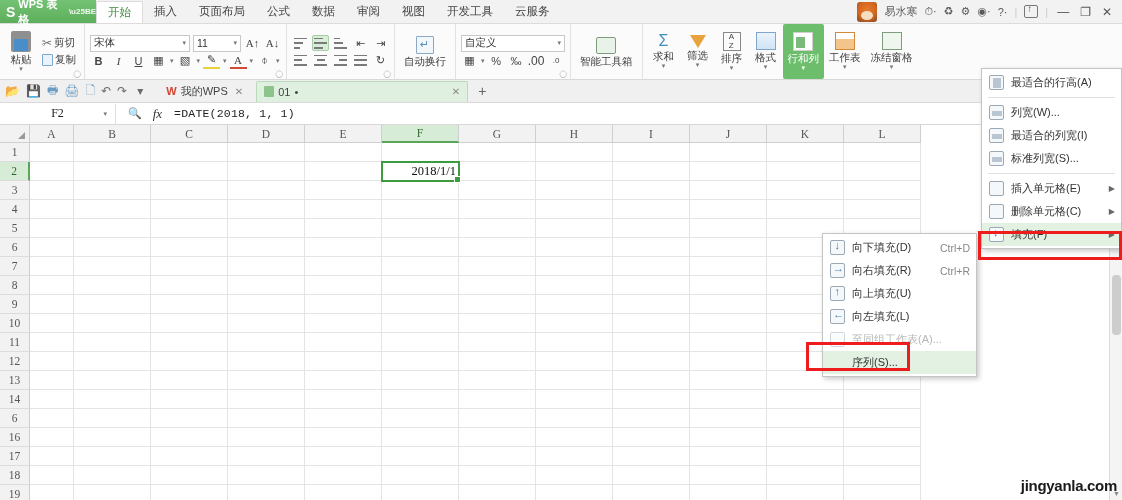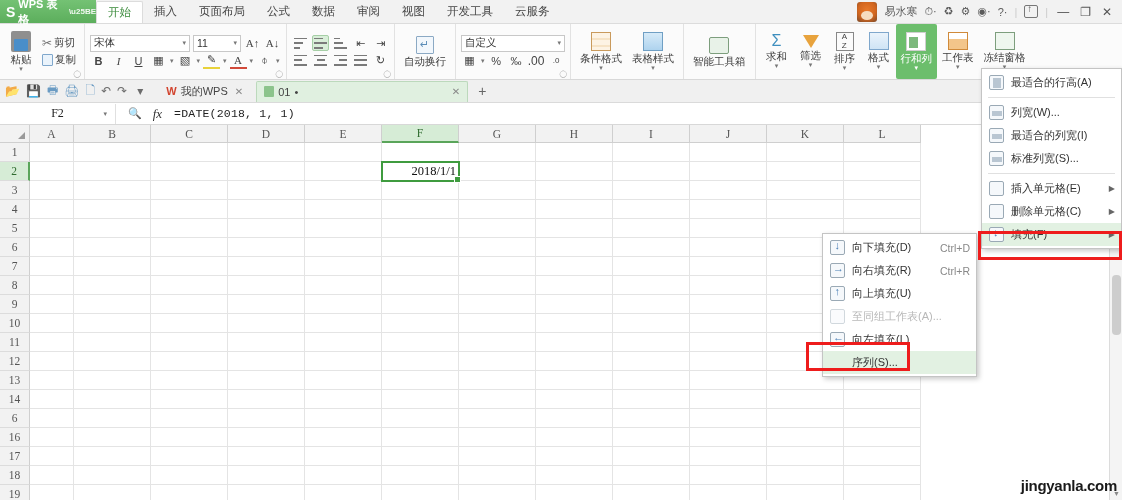--- a/index.html
+++ b/index.html
@@ -448,32 +448,20 @@
             <span class="caret">▾</span>
           <span class="sqbtn">%</span>
           <span class="sqbtn">‰</span>
           <span class="sqbtn" style="font-size:12px">.00</span>
           <span class="sqbtn" style="font-size:8px">.0</span>
         </div>
       </div>
       <span class="dlg">◯</span>
     </div>
 
-    <div class="grp">
-      <div class="bigbtn">
-        <span class="gi ic-cond"></span>
-        <span class="lbl">条件格式</span>
-          <span class="caret">▾</span>
-      </div>
-      <div class="bigbtn">
-        <span class="gi ic-tabstyle"></span>
-        <span class="lbl">表格样式</span>
-          <span class="caret">▾</span>
-      </div>
-    </div>
 
     <div class="grp">
       <div class="bigbtn">
         <span class="gi ic-toolbox"></span>
         <span class="lbl">智能工具箱</span>
       </div>
     </div>
 
     <div class="grp">
       <div class="bigbtn">
@@ -869,28 +857,28 @@
       </div>
       <div class="mi">
         <span class="micon rt"></span>
         <span class="mlabel">向右填充(R)</span>
         <span class="mkey">Ctrl+R</span>
       </div>
       <div class="mi">
         <span class="micon up"></span>
         <span class="mlabel">向上填充(U)</span>
       </div>
+      <div class="mi">
+        <span class="micon lf"></span>
+        <span class="mlabel">向左填充(L)</span>
+      </div>
       <div class="mi disabled">
         <span class="micon "></span>
         <span class="mlabel">至同组工作表(A)...</span>
       </div>
-      <div class="mi">
-        <span class="micon lf"></span>
-        <span class="mlabel">向左填充(L)</span>
-      </div>
       <div class="mi sel">
         <span class="micon " style="visibility: hidden;"></span>
         <span class="mlabel">序列(S)...</span>
       </div>
     </div>
 
   <div class="redbox" style="left:978px; top:231px; width:144px; height:29px;"></div>
   <div class="redbox" style="left:806px; top:342px; width:104px; height:29px;"></div>
 
   <div class="watermark">

